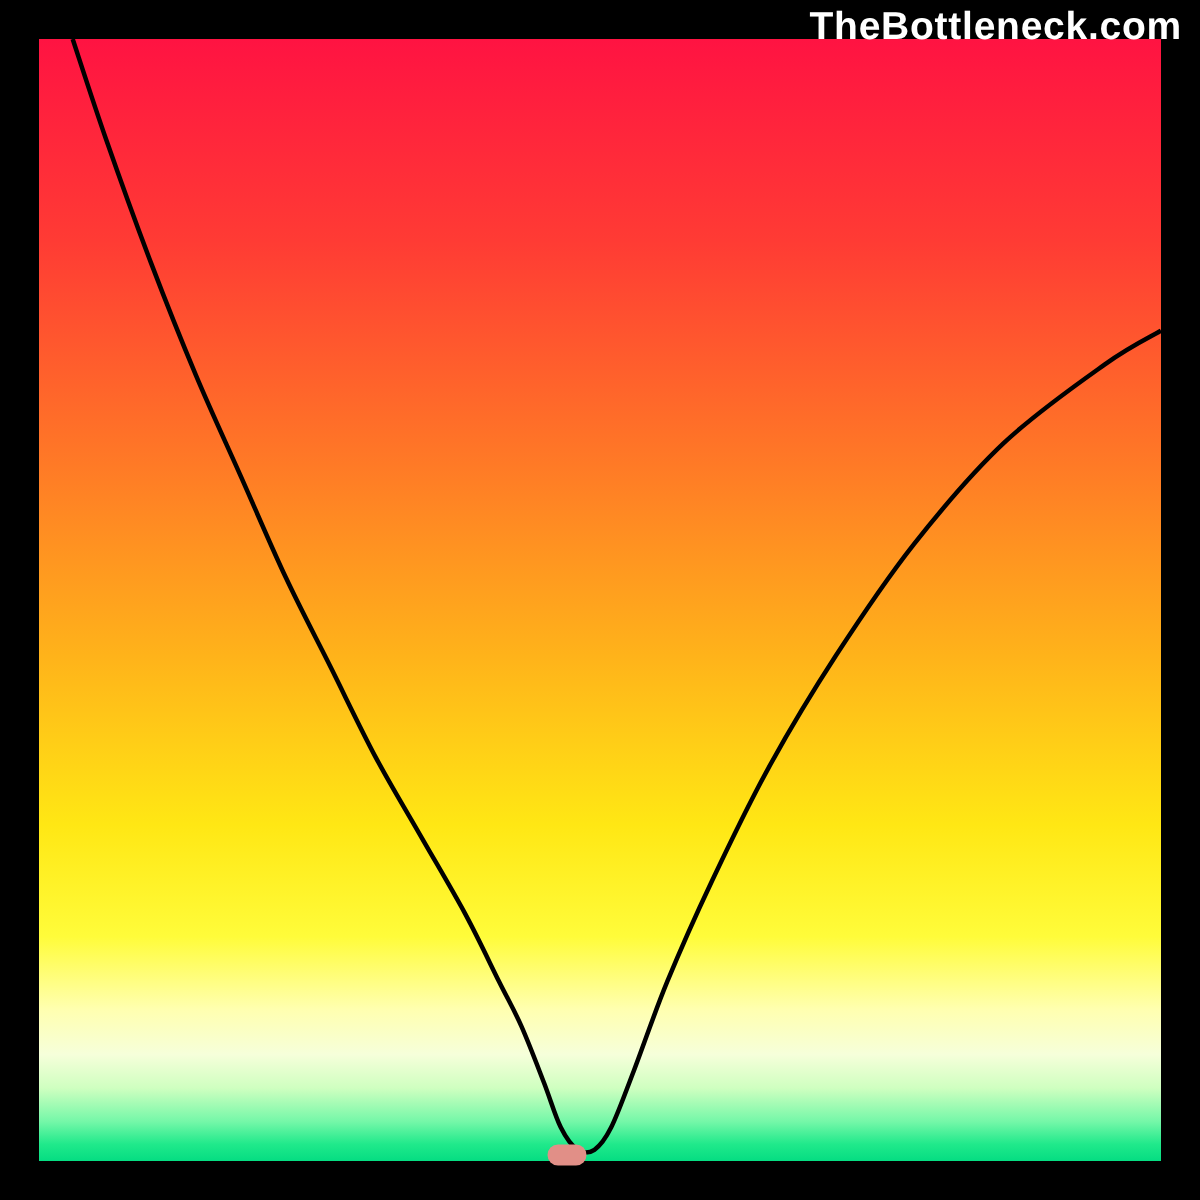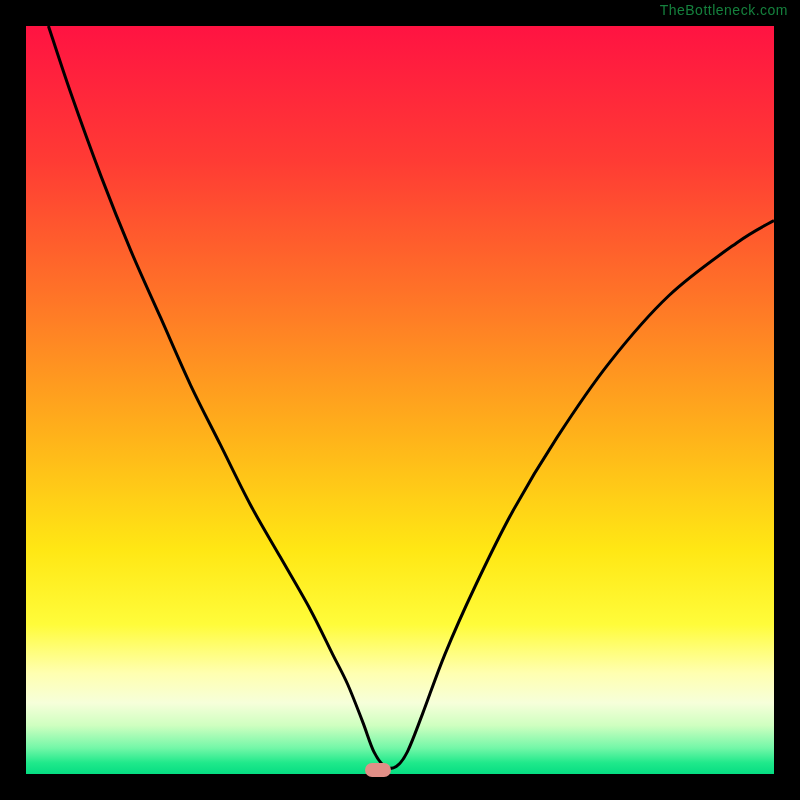--- a/index.html
+++ b/index.html
@@ -16,23 +16,23 @@
     left: 0;
     top: 0;
     width: 800px;
     height: 800px;
     background: #000;
   }
   .watermark {
     position: absolute;
     top: 2px;
     right: 12px;
-    color: #15803d;
-    font-size: 14px;
-    font-weight: 400;
+    color: #ffffff;
+    font-size: 26px;
+    font-weight: 700;
     letter-spacing: 0.5px;
     z-index: 10;
   }
   .plot {
     position: absolute;
     left: 26px;
     top: 26px;
     width: 748px;
     height: 748px;
   }

